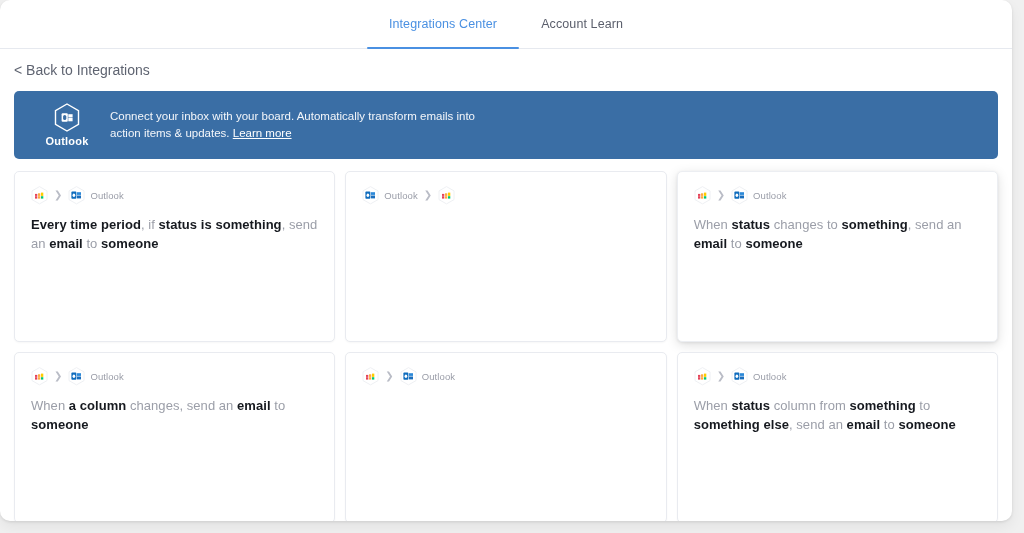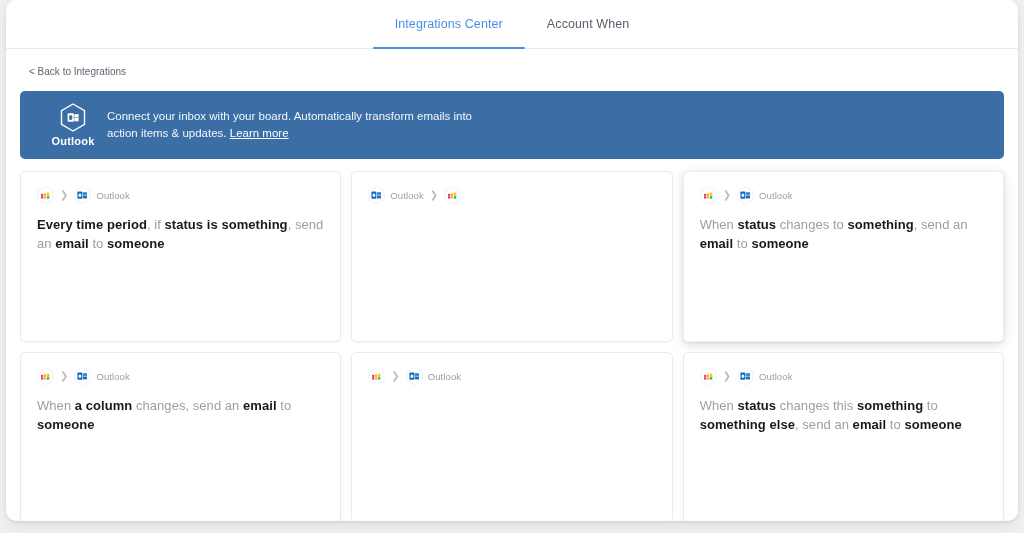--- a/index.html
+++ b/index.html
@@ -5,21 +5,21 @@
   * { box-sizing: border-box; margin: 0; padding: 0; }
   html, body {
     width: 1024px; height: 533px;
     background: #f0f0f0;
     font-family: "Liberation Sans", sans-serif;
     -webkit-font-smoothing: antialiased;
     overflow: hidden;
   }
   .page {
     position: absolute;
-    left: 6px; top: 0; width: 1012px; height: 521px;
+    left: 0; top: 0; width: 1012px; height: 521px;
     background: #ffffff;
     border-radius: 10px;
     box-shadow: 0 1px 3px rgba(0,0,0,0.10), 0 6px 14px rgba(0,0,0,0.06);
     overflow: hidden;
   }
 
   
   .tabbar {
     position: relative;
     height: 49px;
@@ -45,25 +45,24 @@
     position: absolute;
     left: 0; right: 0; bottom: -1px;
     height: 2.5px;
     background: #4a90e2;
     border-radius: 2px;
   }
 
   
   .backrow { padding: 12px 0 0 14px; }
   .backlink {
-    font-size: 10px;
+    font-size: 14px;
     color: #5f6471;
     cursor: pointer;
     display: inline-block;
-    margin-left: 9px;
   }
 
   
   .banner {
     margin: 12px 14px 0 14px;
     height: 68px;
     background: #3a6ea5;
     border-radius: 5px;
     display: flex;
     align-items: center;
@@ -78,21 +77,21 @@
     gap: 3px;
     flex: 0 0 auto;
   }
   .banner-brand .hexwrap { width: 26px; height: 29px; }
   .banner-name {
     font-size: 11px;
     font-weight: bold;
     letter-spacing: 0.2px;
   }
   .banner-text {
-    margin-left: 3px;
+    margin-left: 12px;
     font-size: 11.5px;
     line-height: 17px;
     max-width: 372px;
     color: #f3f6fa;
   }
   .banner-link {
     color: #ffffff;
     text-decoration: underline;
     cursor: pointer;
   }
@@ -150,21 +149,21 @@
 </head>
 <body>
 
 <div class="page">
 
   <div class="tabbar">
       <div class="tab active">
         <span>Integrations Center</span>
       </div>
       <div class="tab">
-        <span>Account When</span>
+        <span>Account Learn</span>
       </div>
     </div>
 
   <div class="backrow">
     <span class="backlink">&lt; Back to Integrations</span>
   </div>
 
   <div class="banner">
     <div class="banner-brand">
       <span class="hexwrap">
@@ -312,17 +311,17 @@
           <span class="chev">❯</span>
           <span class="hexwrap"><svg width="17" height="19" viewBox="0 0 17 19">
               <path d="M8.5 0.6 L16 4.9 L16 13.6 L8.5 17.9 L1 13.6 L1 4.9 Z" fill="#ffffff" stroke="#eceef2" stroke-width="0.9"></path>
               <rect x="3.4" y="5.6" width="5.0" height="7.2" rx="0.8" fill="#0f6cbd"></rect>
               <ellipse cx="5.9" cy="9.2" rx="1.35" ry="1.75" fill="#ffffff"></ellipse>
               <rect x="9.0" y="6.2" width="4.0" height="2.7" fill="#2b88d8"></rect>
               <rect x="9.0" y="9.5" width="4.0" height="2.9" fill="#1a6ebd"></rect>
             </svg></span>
           <span class="app-label">Outlook</span>
         </div>
-        <div class="recipe"><span>When </span><b>status</b><span> changes this </span><b>something</b><span> to </span><b>something else</b><span>, send an </span><b>email</b><span> to </span><b>someone</b></div>
+        <div class="recipe"><span>When </span><b>status</b><span> column from </span><b>something</b><span> to </span><b>something else</b><span>, send an </span><b>email</b><span> to </span><b>someone</b></div>
       </div>
     </div>
 
 </div>
 
 </body></html>

